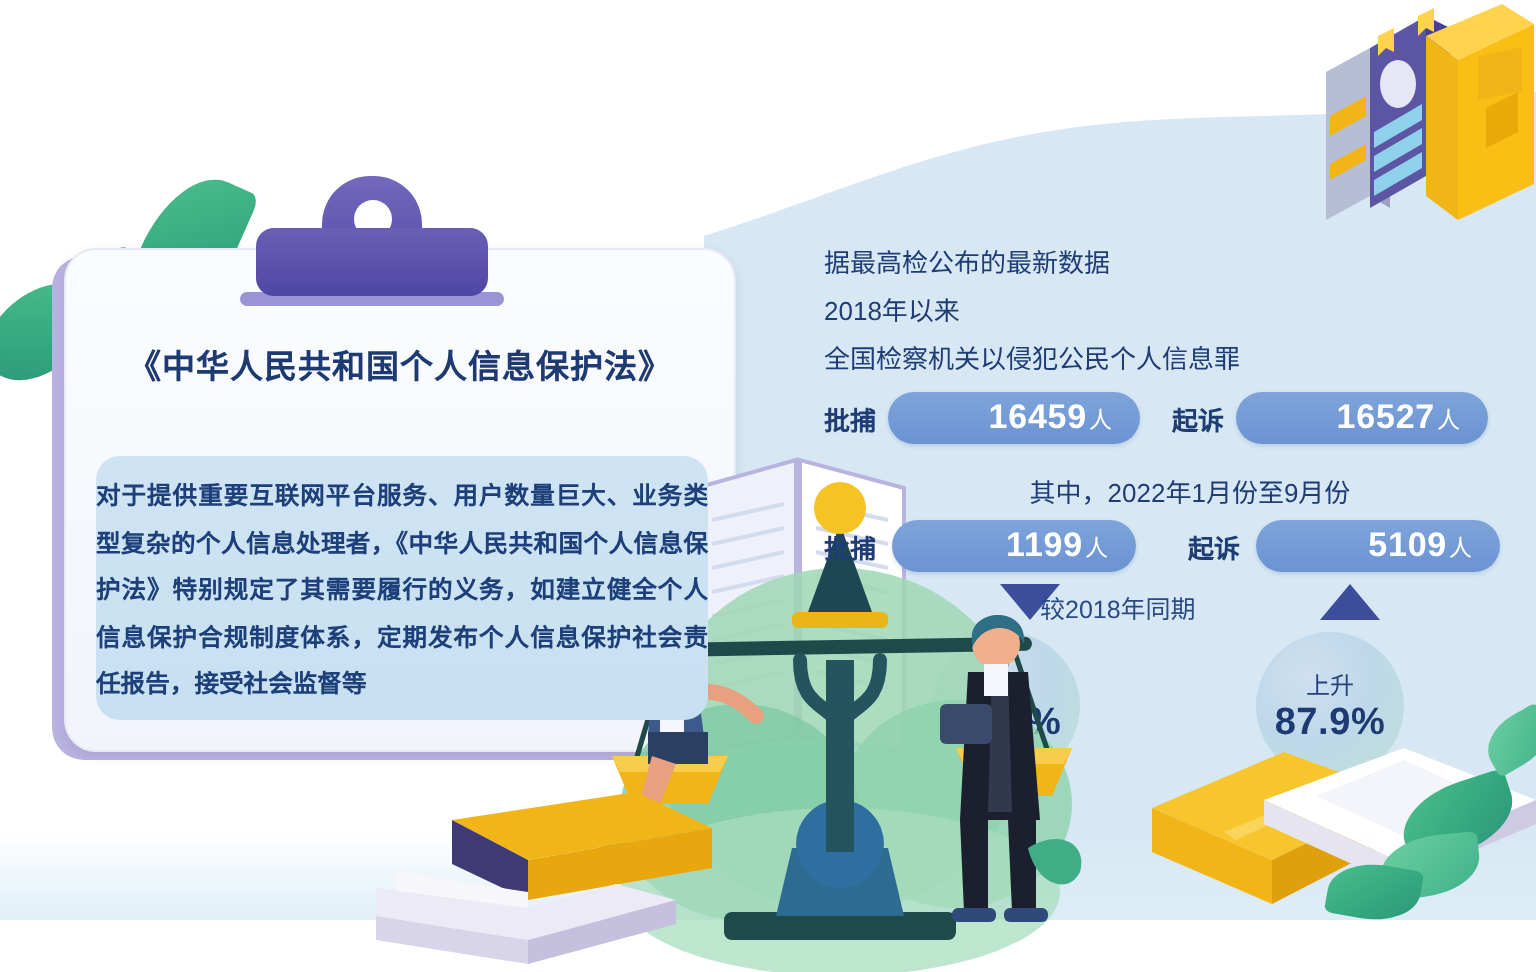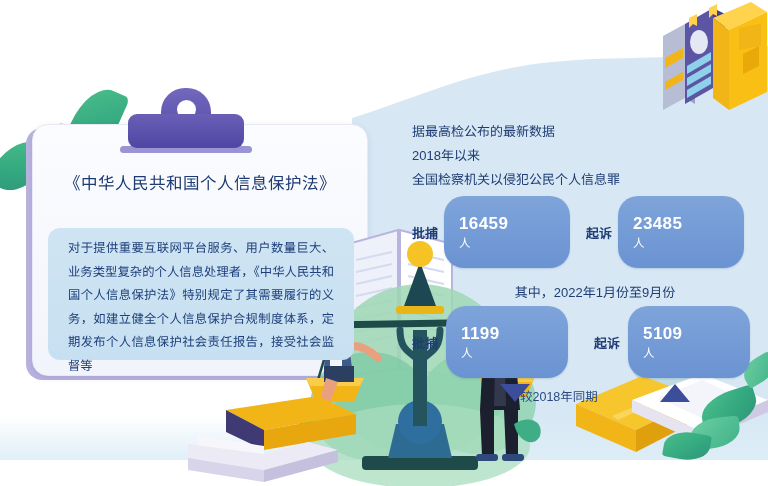--- a/index.html
+++ b/index.html
@@ -35,36 +35,36 @@
   .clip .body{position:absolute;left:0;top:26px;width:116px;height:34px;border-radius:9px;
       background:linear-gradient(180deg,#6a5fb5 0%,#4f46a5 100%);}
   .clip .neck{position:absolute;left:33px;top:0;width:50px;height:40px;border-radius:24px 24px 6px 6px;
       background:linear-gradient(180deg,#7268bd 0%,#5a51ac 100%);}
   .clip .hole{position:absolute;left:49px;top:12px;width:19px;height:19px;border-radius:50%;
       background:#ffffff;}
   .clip-underline{position:absolute;left:120px;top:146px;width:132px;height:7px;border-radius:4px;
       background:#9a93d4;z-index:5;}
 
   .card-title{position:absolute;left:32px;top:170px;width:336px;text-align:center;
-      font-size:16.5px;font-weight:normal;color:#1d3a72;letter-spacing:.5px;z-index:7;}
+      font-size:16.5px;font-weight:bold;color:#1d3a72;letter-spacing:.5px;z-index:7;}
   .card-sub{position:absolute;left:32px;top:198px;width:336px;text-align:center;
       font-size:12.5px;color:#2a4a83;z-index:7;}
   .card-body{position:absolute;left:48px;top:228px;width:306px;height:132px;border-radius:12px;
       background:linear-gradient(180deg,#cfe4f3 0%,#c7e0f1 100%);z-index:7;box-sizing:border-box;
-      padding:9px 20px;}
+      padding:9px 0;font-weight:bold;}
   .card-body p{margin:0;font-size:12.3px;line-height:23.5px;color:#1d3f7a;text-align:justify;}
 
   
   .stats{position:absolute;left:412px;top:120px;width:348px;z-index:8;}
   .stat-line{font-size:13px;color:#1f3d74;line-height:24px;white-space:nowrap;}
   .row-pill{display:flex;align-items:center;gap:6px;margin-top:4px;}
   .row-label{font-size:13px;color:#1f3d74;font-weight:bold;}
   .pill{display:inline-flex;align-items:baseline;justify-content:flex-end;
       background:linear-gradient(180deg,#7ea4da 0%,#6b93d2 100%);
-      border-radius:20px;color:#ffffff;padding:18px 14px;box-shadow:0 1px 2px rgba(60,90,150,.2);flex-direction:column;}
+      border-radius:20px;color:#ffffff;padding:3px 14px;box-shadow:0 1px 2px rgba(60,90,150,.2);}
   .pill .num{font-size:17px;font-weight:bold;letter-spacing:.4px;}
   .pill .unit{font-size:11.5px;margin-left:1px;}
   .pill.w1{min-width:98px;}
   .pill.w2{min-width:94px;}
 
   .sub-head{font-size:13px;color:#1f3d74;margin-top:14px;padding-left:18px;text-align:center;}
   .row2{display:flex;align-items:center;gap:8px;margin-top:5px;}
 
   .tri-row{position:relative;height:22px;margin-top:6px;}
   .tri{position:absolute;width:0;height:0;}
@@ -272,21 +272,21 @@
     <div class="stat-line">全国检察机关以侵犯公民个人信息罪</div>
 
     <div class="row-pill">
       <span class="row-label">批捕</span>
       <span class="pill w1">
         <span class="num">16459</span>
         <span class="unit">人</span>
       </span>
       <span class="row-label" style="margin-left:10px;">起诉</span>
       <span class="pill w1">
-        <span class="num">23485</span>
+        <span class="num">16527</span>
         <span class="unit">人</span>
       </span>
     </div>
 
     <div class="sub-head">其中，2022年1月份至9月份</div>
 
     <div class="row2">
       <span class="row-label">批捕</span>
       <span class="pill w2">
         <span class="num">1199</span>

